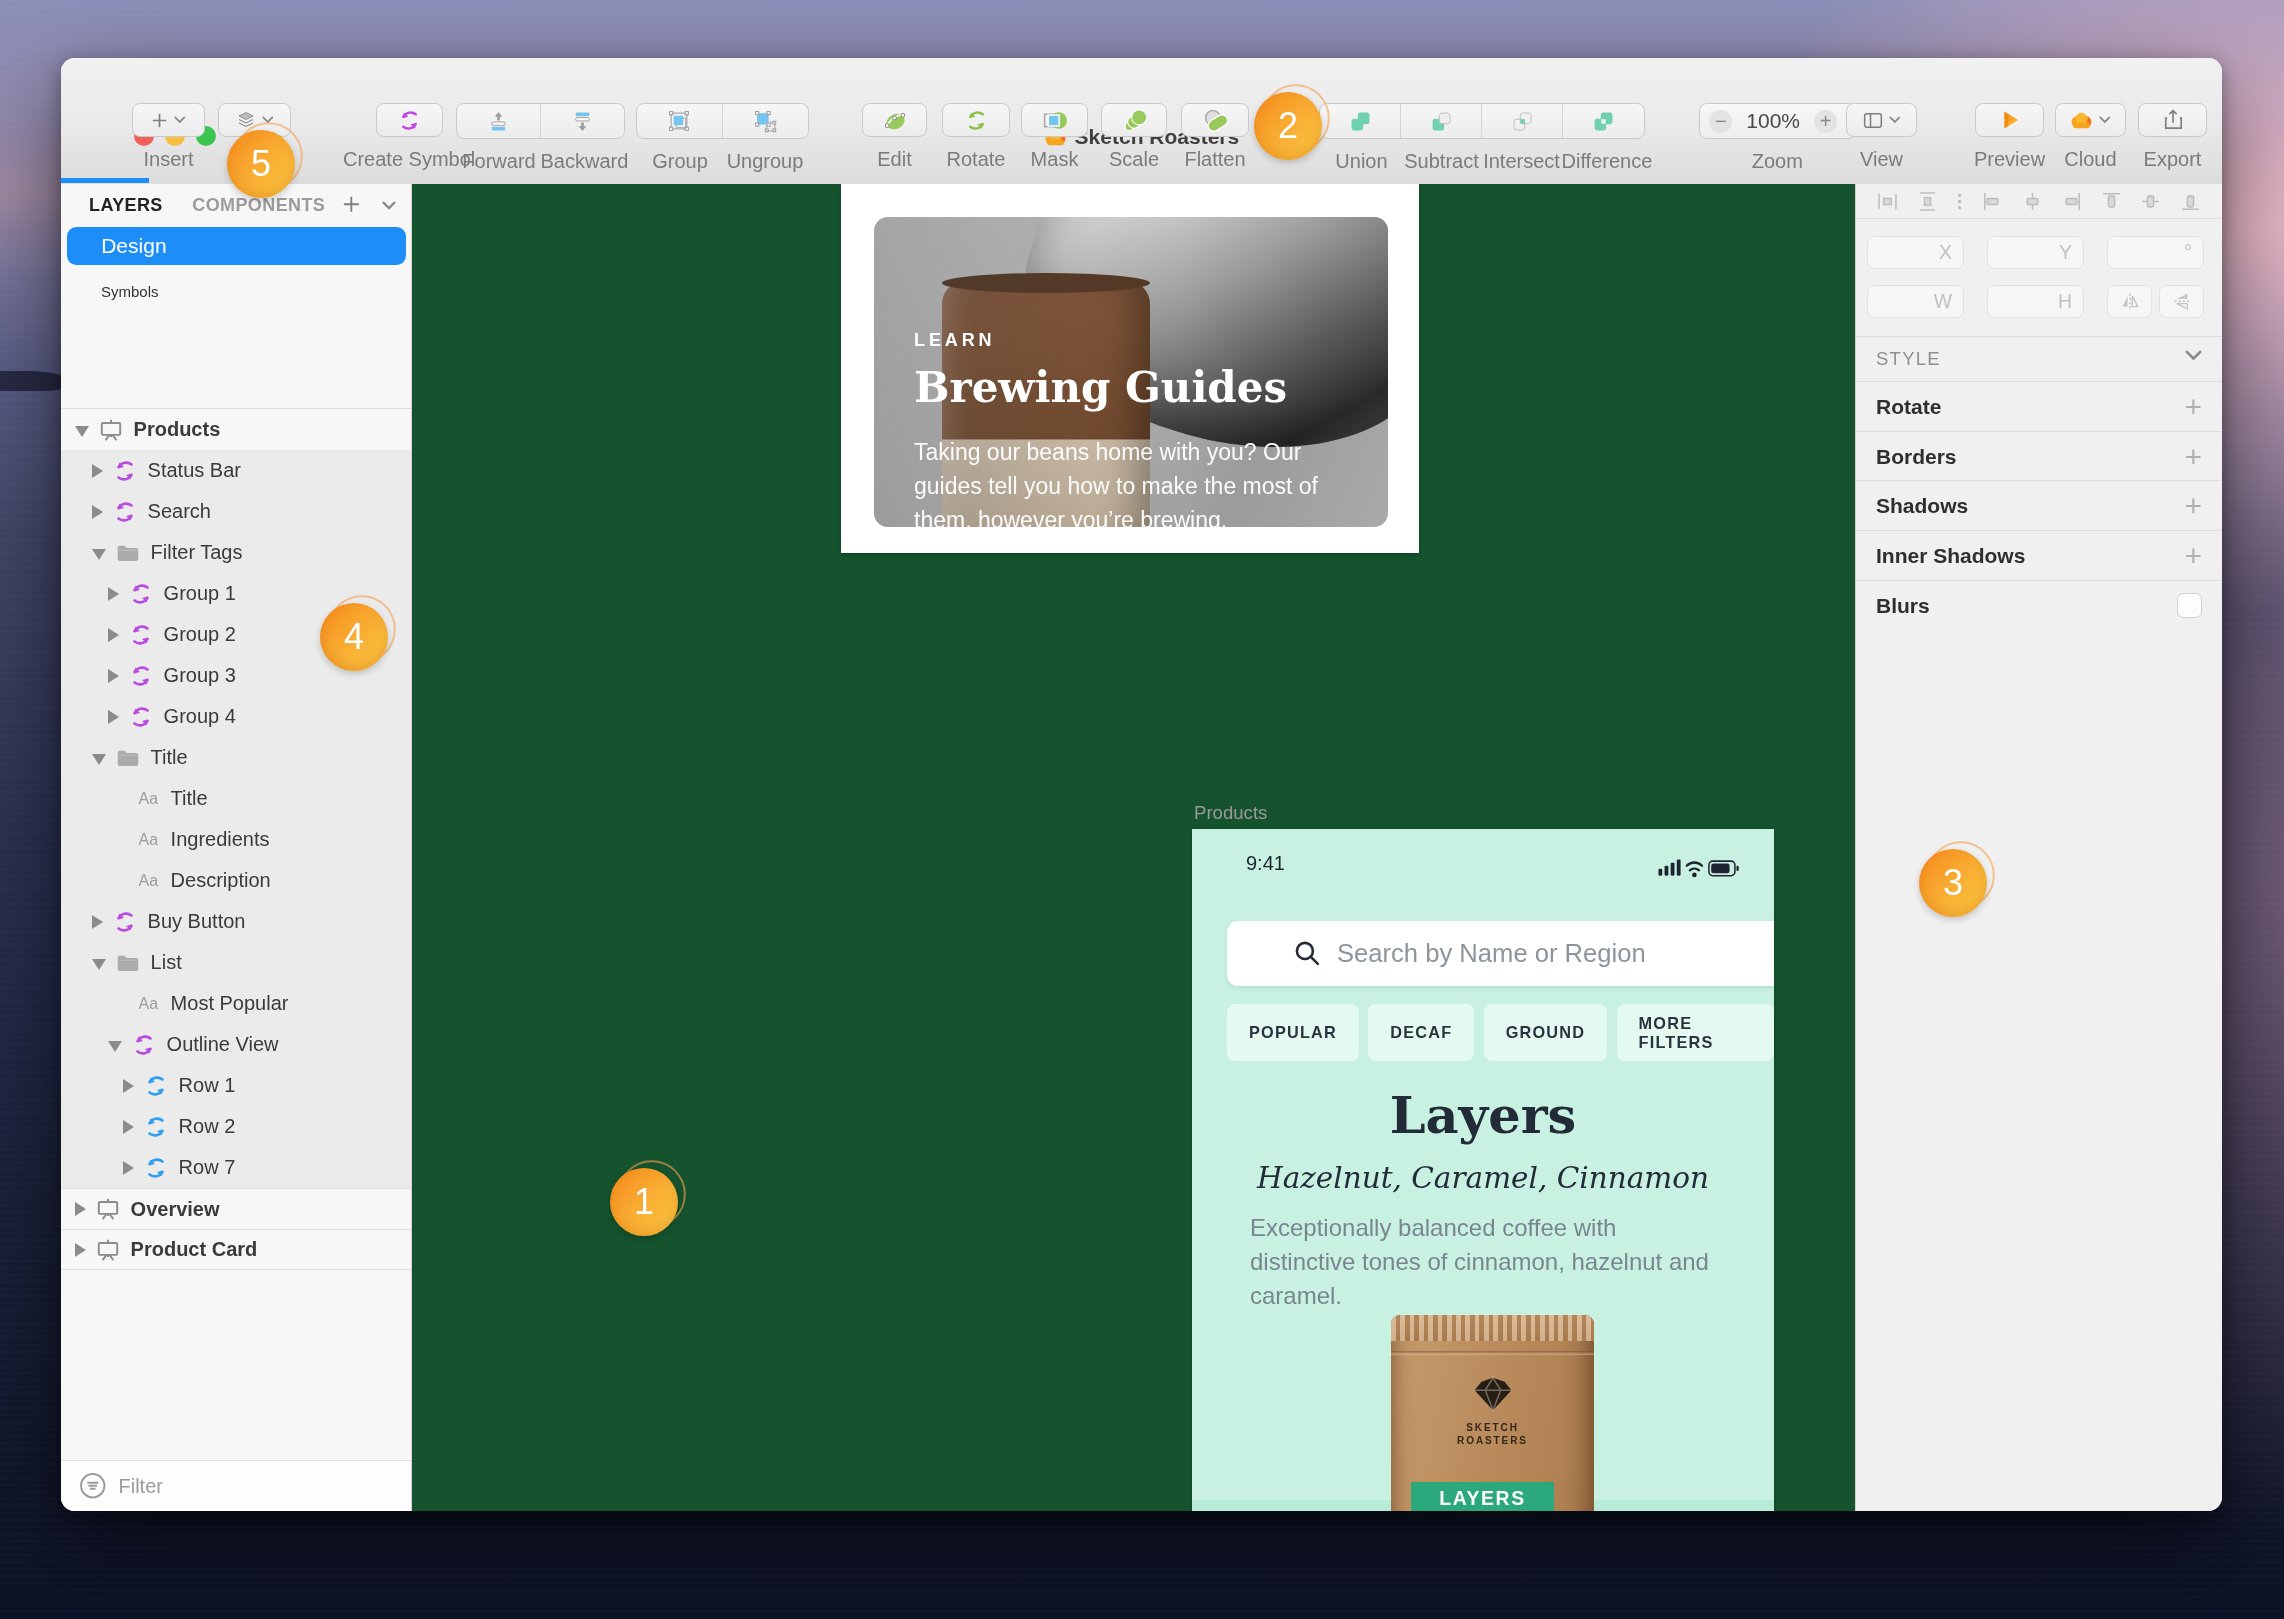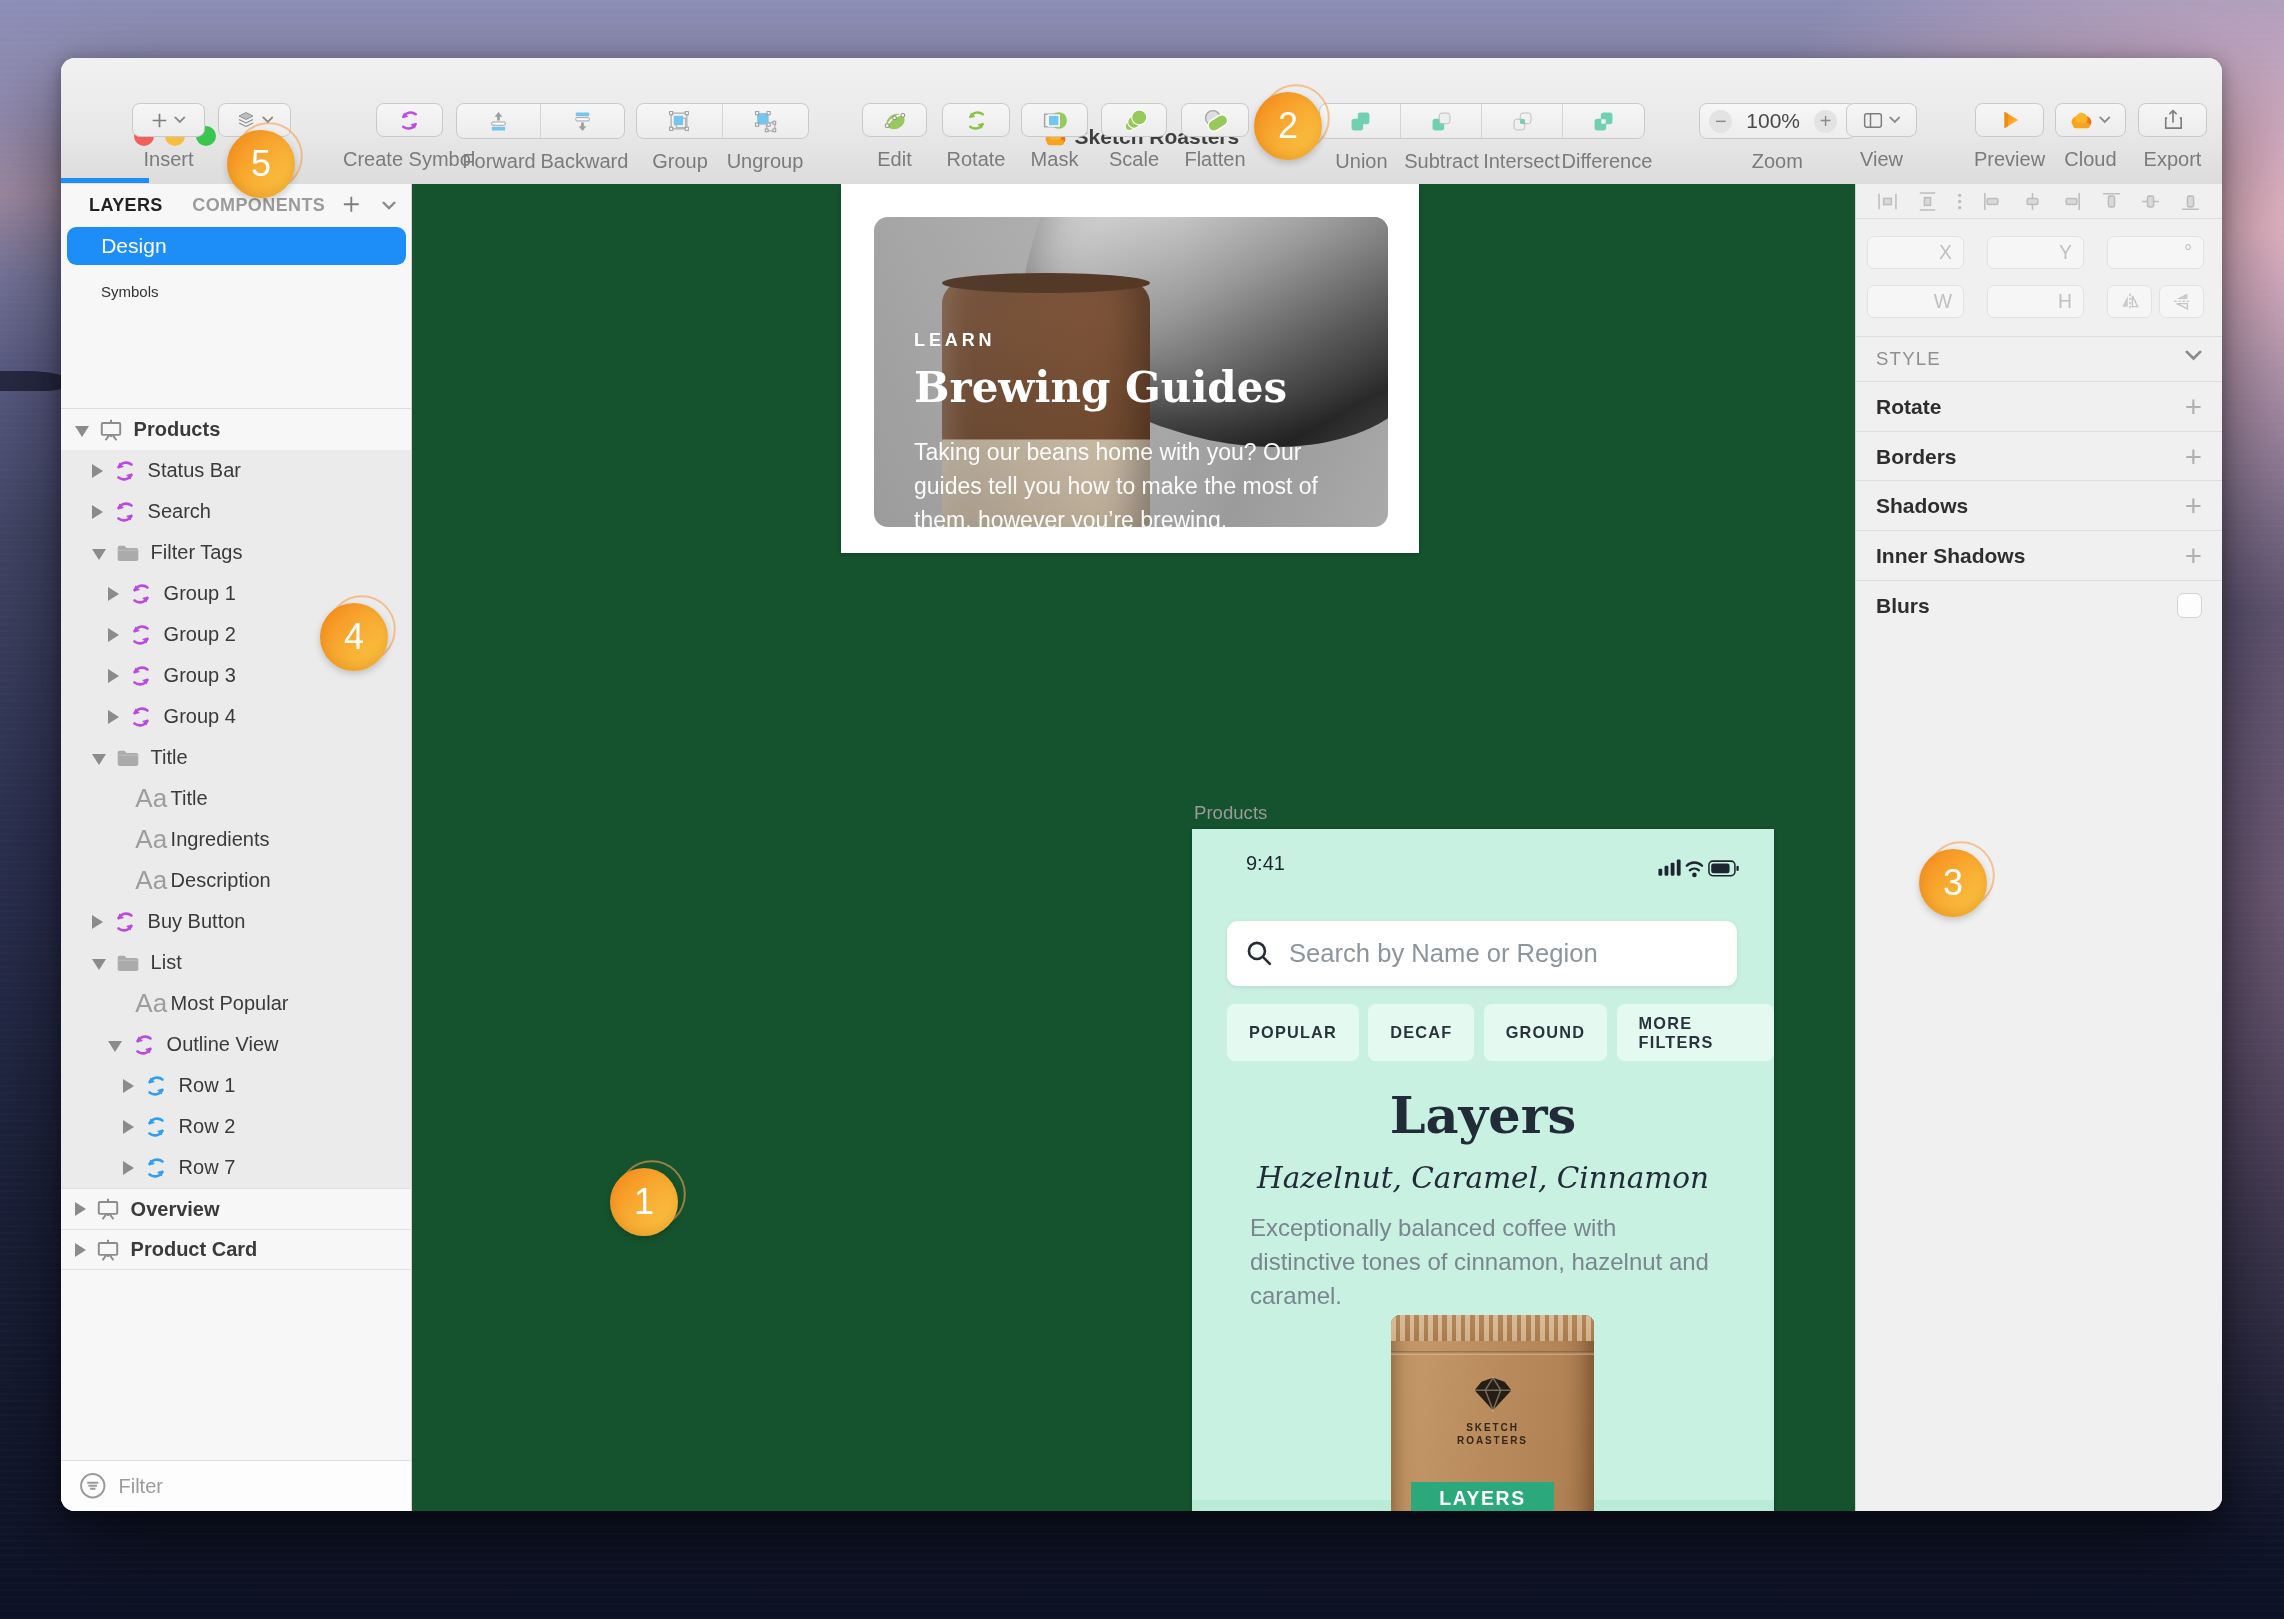--- a/index.html
+++ b/index.html
@@ -62,21 +62,21 @@
   .trow.shaded{background:#ebebeb;}
   .trow.sep{border-top:0.8px solid #e0e0e0;}
   .trow.sepb{border-bottom:0.8px solid #e0e0e0;}
   .lvl0{padding-left:14px;}.lvl1{padding-left:31px;}.lvl2{padding-left:47px;}.lvl3{padding-left:62px;}
   .tri{width:0;height:0;margin-right:9.3px;flex:none;}
   .tri.closed{border-left:11.6px solid #8b8b8b;border-top:7px solid transparent;border-bottom:7px solid transparent;}
   .tri.open{border-top:11.6px solid #8b8b8b;border-left:7px solid transparent;border-right:7px solid transparent;margin-top:3.1px;}
   .tri.blank{border:7px solid transparent;border-left-width:11.6px;visibility:hidden;}
   .lic{width:26px;height:26px;margin-right:9.3px;flex:none;}
   .lic.purple{color:#bb4be0;} .lic.blue{color:#2f9ff2;}
-  .aa{width:26px;margin-right:9.3px;color:#9d9d9d;font-size:26px;flex:none;text-align:center;}
+  .aa{width:26px;margin-right:9.3px;color:#9d9d9d;font-size:16px;flex:none;text-align:center;}
   .tlab{font-size:20px;color:#3a3a3a;white-space:nowrap;}
   .filterbar{position:absolute;left:0;bottom:0;width:100%;height:50px;border-top:0.8px solid #dedede;background:#fdfdfd;
     display:flex;align-items:center;}
   .filterbar .ph{color:#9a9a9a;font-size:20px;margin-left:11px;}
   
   .canvas{position:absolute;left:351px;top:126px;right:367px;bottom:0;background:#14532d;overflow:hidden;}
   .artboard-label{position:absolute;font-size:18.6px;color:#9a9a9a;}
   .ab{position:absolute;background:#fff;box-shadow:0 0.8px 3.9px rgba(0,0,0,.22);}
   
   .photo{position:absolute;border-radius:14px;overflow:hidden;
@@ -97,21 +97,21 @@
   .photo .copy{position:absolute;left:40px;top:113px;width:434px;color:#fff;}
   .eyebrow{font-size:18px;font-weight:700;letter-spacing:3.9px;}
   .ptitle{margin-top:12.4px;font-family:"DejaVu Serif","Liberation Serif",serif;font-weight:700;font-size:42px;}
   .pbody{margin-top:23px;font-size:23px;line-height:34px;color:rgba(255,255,255,.96);}
   
   .mint{background:#c9f1e2;overflow:hidden;}
   .floor{position:absolute;left:0;right:0;top:671px;bottom:0;background:#b9ecd8;}
   .ptime{position:absolute;left:54px;top:23px;font-size:20px;font-weight:400;color:#1d2530;}
   .sticons{position:absolute;right:31px;top:26px;}
   .searchbox{position:absolute;left:35px;top:92px;width:510px;height:65px;background:#fff;border-radius:11px;
-    box-shadow:0 1.6px 4.7px rgba(30,80,60,.10);display:flex;align-items:center;}
+    box-shadow:0 1.6px 4.7px rgba(30,80,60,.10);display:flex;align-items:center;padding-left:48px;}
   .searchbox .ph{color:#8c959c;font-size:25.6px;margin-left:14px;}
   .chips{position:absolute;left:35px;top:175px;display:flex;gap:9.3px;}
   .chip{height:57px;border-radius:7.8px;background:#e4f9f0;display:flex;align-items:center;justify-content:center;
     padding:0 22px;font-size:16.3px;font-weight:700;letter-spacing:1.2px;color:#2a333d;}
   .prodtitle{position:absolute;left:0;width:100%;top:256px;text-align:center;
     font-family:"DejaVu Serif","Liberation Serif",serif;font-weight:700;font-size:51px;color:#222c38;}
   .prodsub{position:absolute;left:0;width:100%;top:332px;text-align:center;
     font-family:"DejaVu Serif","Liberation Serif",serif;font-style:italic;font-size:29.5px;color:#222c38;}
   .proddesc{position:absolute;left:58px;right:58px;top:382px;font-size:24px;line-height:34px;color:#79858f;}
   

